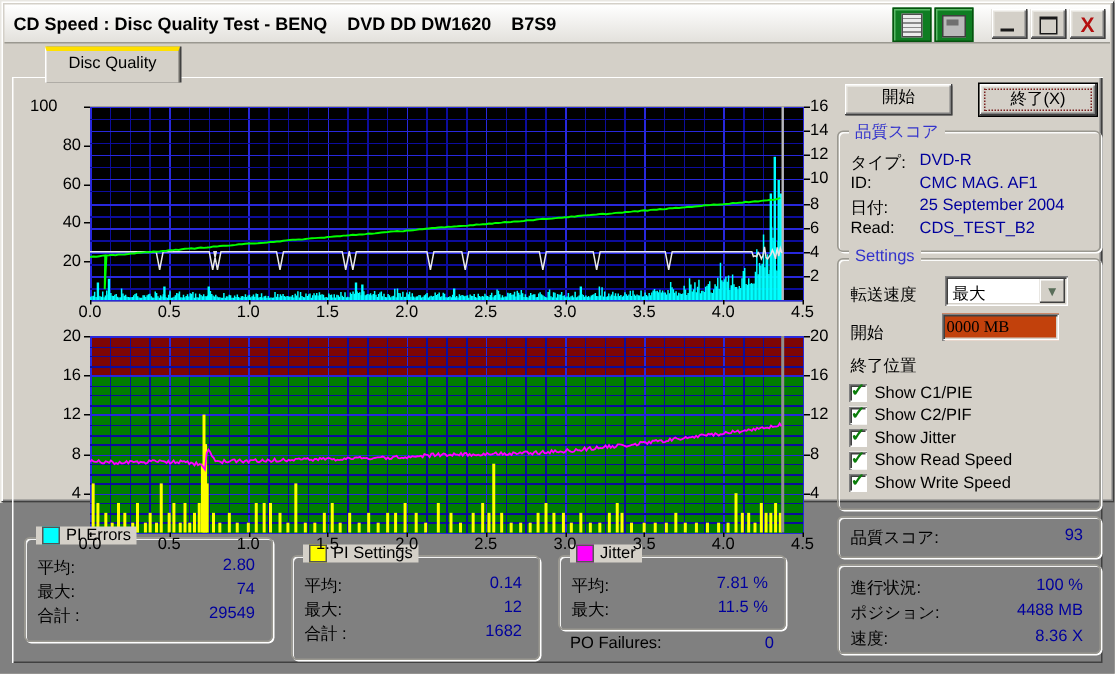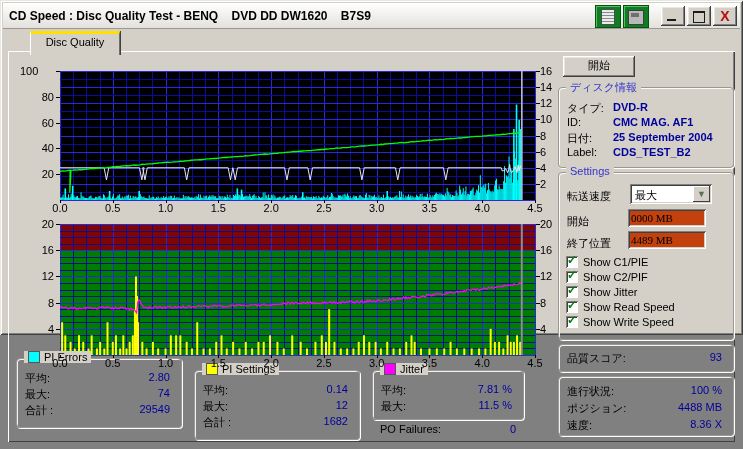--- a/index.html
+++ b/index.html
@@ -34,21 +34,21 @@
   .tick{position:absolute;background:#000;z-index:2;}
   
   .groupbox{position:absolute;border:1px solid #9a9890;border-radius:4px;
     box-shadow: inset 1px 1px 0 rgba(255,255,255,.9), 1px 1px 0 #ffffff;z-index:2;}
   .gtitle{position:absolute;top:-8px;left:7px;background:#d4d0c8;padding:0 4px;color:#3333cc;white-space:nowrap;}
   .gtitle.with-sq{display:flex;align-items:center;color:#000;}
   .legend-sq{display:inline-block;width:10px;height:10px;border:1px solid #555;margin-right:4px;}
   .row{position:absolute;left:8px;right:9px;height:14px;}
   .row .lbl{position:absolute;left:0;top:0;color:#000;white-space:nowrap;}
   .row .val{position:absolute;right:2px;top:0;color:#00009c;white-space:nowrap;text-align:right;}
-  .row .val.atcol{right:auto;font-weight:bold;}
+  .row .val.atcol{right:auto;}
   
   .btn{position:absolute;background:#d4d0c8;text-align:center;z-index:2;cursor:default;
     box-shadow: inset -1px -1px 0 #404040, inset 1px 1px 0 #ffffff, inset -2px -2px 0 #808080, inset 2px 2px 0 #e8e6e0;}
   .btn .inner{position:absolute;inset:3px;line-height:13px;}
   .btn.default{outline:1px solid #000;}
   .btn.default .inner{border:1px dotted #7a2020;}
   
   .field{position:absolute;background:#c2410c;z-index:2;border:0;font-family:Liberation Serif, serif;font-size:11px;padding:0 3px;
     box-shadow: inset 1px 1px 0 #808080, inset -1px -1px 0 #ffffff, inset 2px 2px 0 #404040, inset -2px -2px 0 #d4d0c8;}
   .combo{position:absolute;background:#fff;z-index:2;
@@ -889,38 +889,41 @@
       </div>
   </div>
   <div class="row" style="left:380px;top:423px;width:138px;z-index:2;">
     <span class="lbl">PO Failures:</span>
     <span class="val">0</span>
   </div>
 
   <div class="btn" style="left:563px;top:56px;width:72px;height:21px;">
     <span class="inner">開始</span>
   </div>
+  <div class="btn default" style="left:653px;top:56px;width:78px;height:21px;">
+    <span class="inner">終了(X)</span>
+  </div>
 
   <div class="groupbox" style="left:558px;top:87px;width:174px;height:79px;">
-    <div class="gtitle">ディスク情報</div>
+    <div class="gtitle">品質スコア</div>
     <div id="discInfoRows">
         <div class="row" style="top: 13px;">
           <span class="lbl">タイプ:</span>
           <span class="val atcol" style="left: 46px;">DVD-R</span>
         </div>
         <div class="row" style="top: 28px;">
           <span class="lbl">ID:</span>
           <span class="val atcol" style="left: 46px;">CMC MAG. AF1</span>
         </div>
         <div class="row" style="top: 43px;">
           <span class="lbl">日付:</span>
           <span class="val atcol" style="left: 46px;">25 September 2004</span>
         </div>
         <div class="row" style="top: 58px;">
-          <span class="lbl">Label:</span>
+          <span class="lbl">Read:</span>
           <span class="val atcol" style="left: 46px;">CDS_TEST_B2</span>
         </div>
       </div>
   </div>
 
   <div class="groupbox" style="left:558px;top:172px;width:174px;height:166px;">
     <div class="gtitle">Settings</div>
     <div class="row" style="top:16px;">
       <span class="lbl">転送速度</span>
     </div>
@@ -928,21 +931,20 @@
       <span class="ctext">最大</span>
       <span class="cbtn">▼</span>
     </div>
     <div class="row" style="top:41px;">
       <span class="lbl">開始</span>
     </div>
     <input class="field" style="left: 69px; top: 36px; width: 72px; height: 18px;" value="0000 MB">
     <div class="row" style="top:63px;">
       <span class="lbl">終了位置</span>
     </div>
-    <input class="field" style="left: 69px; top: 58px; width: 72px; height: 18px;" value="4489 MB">
     <div id="settingsChecks">
         <div class="cbrow" style="top: 82px;">
           <span class="cbox">
             <span class="chk">✓</span>
           </span>
           <span>Show C1/PIE</span>
         </div>
         <div class="cbrow" style="top: 97px;">
           <span class="cbox">
             <span class="chk">✓</span>

